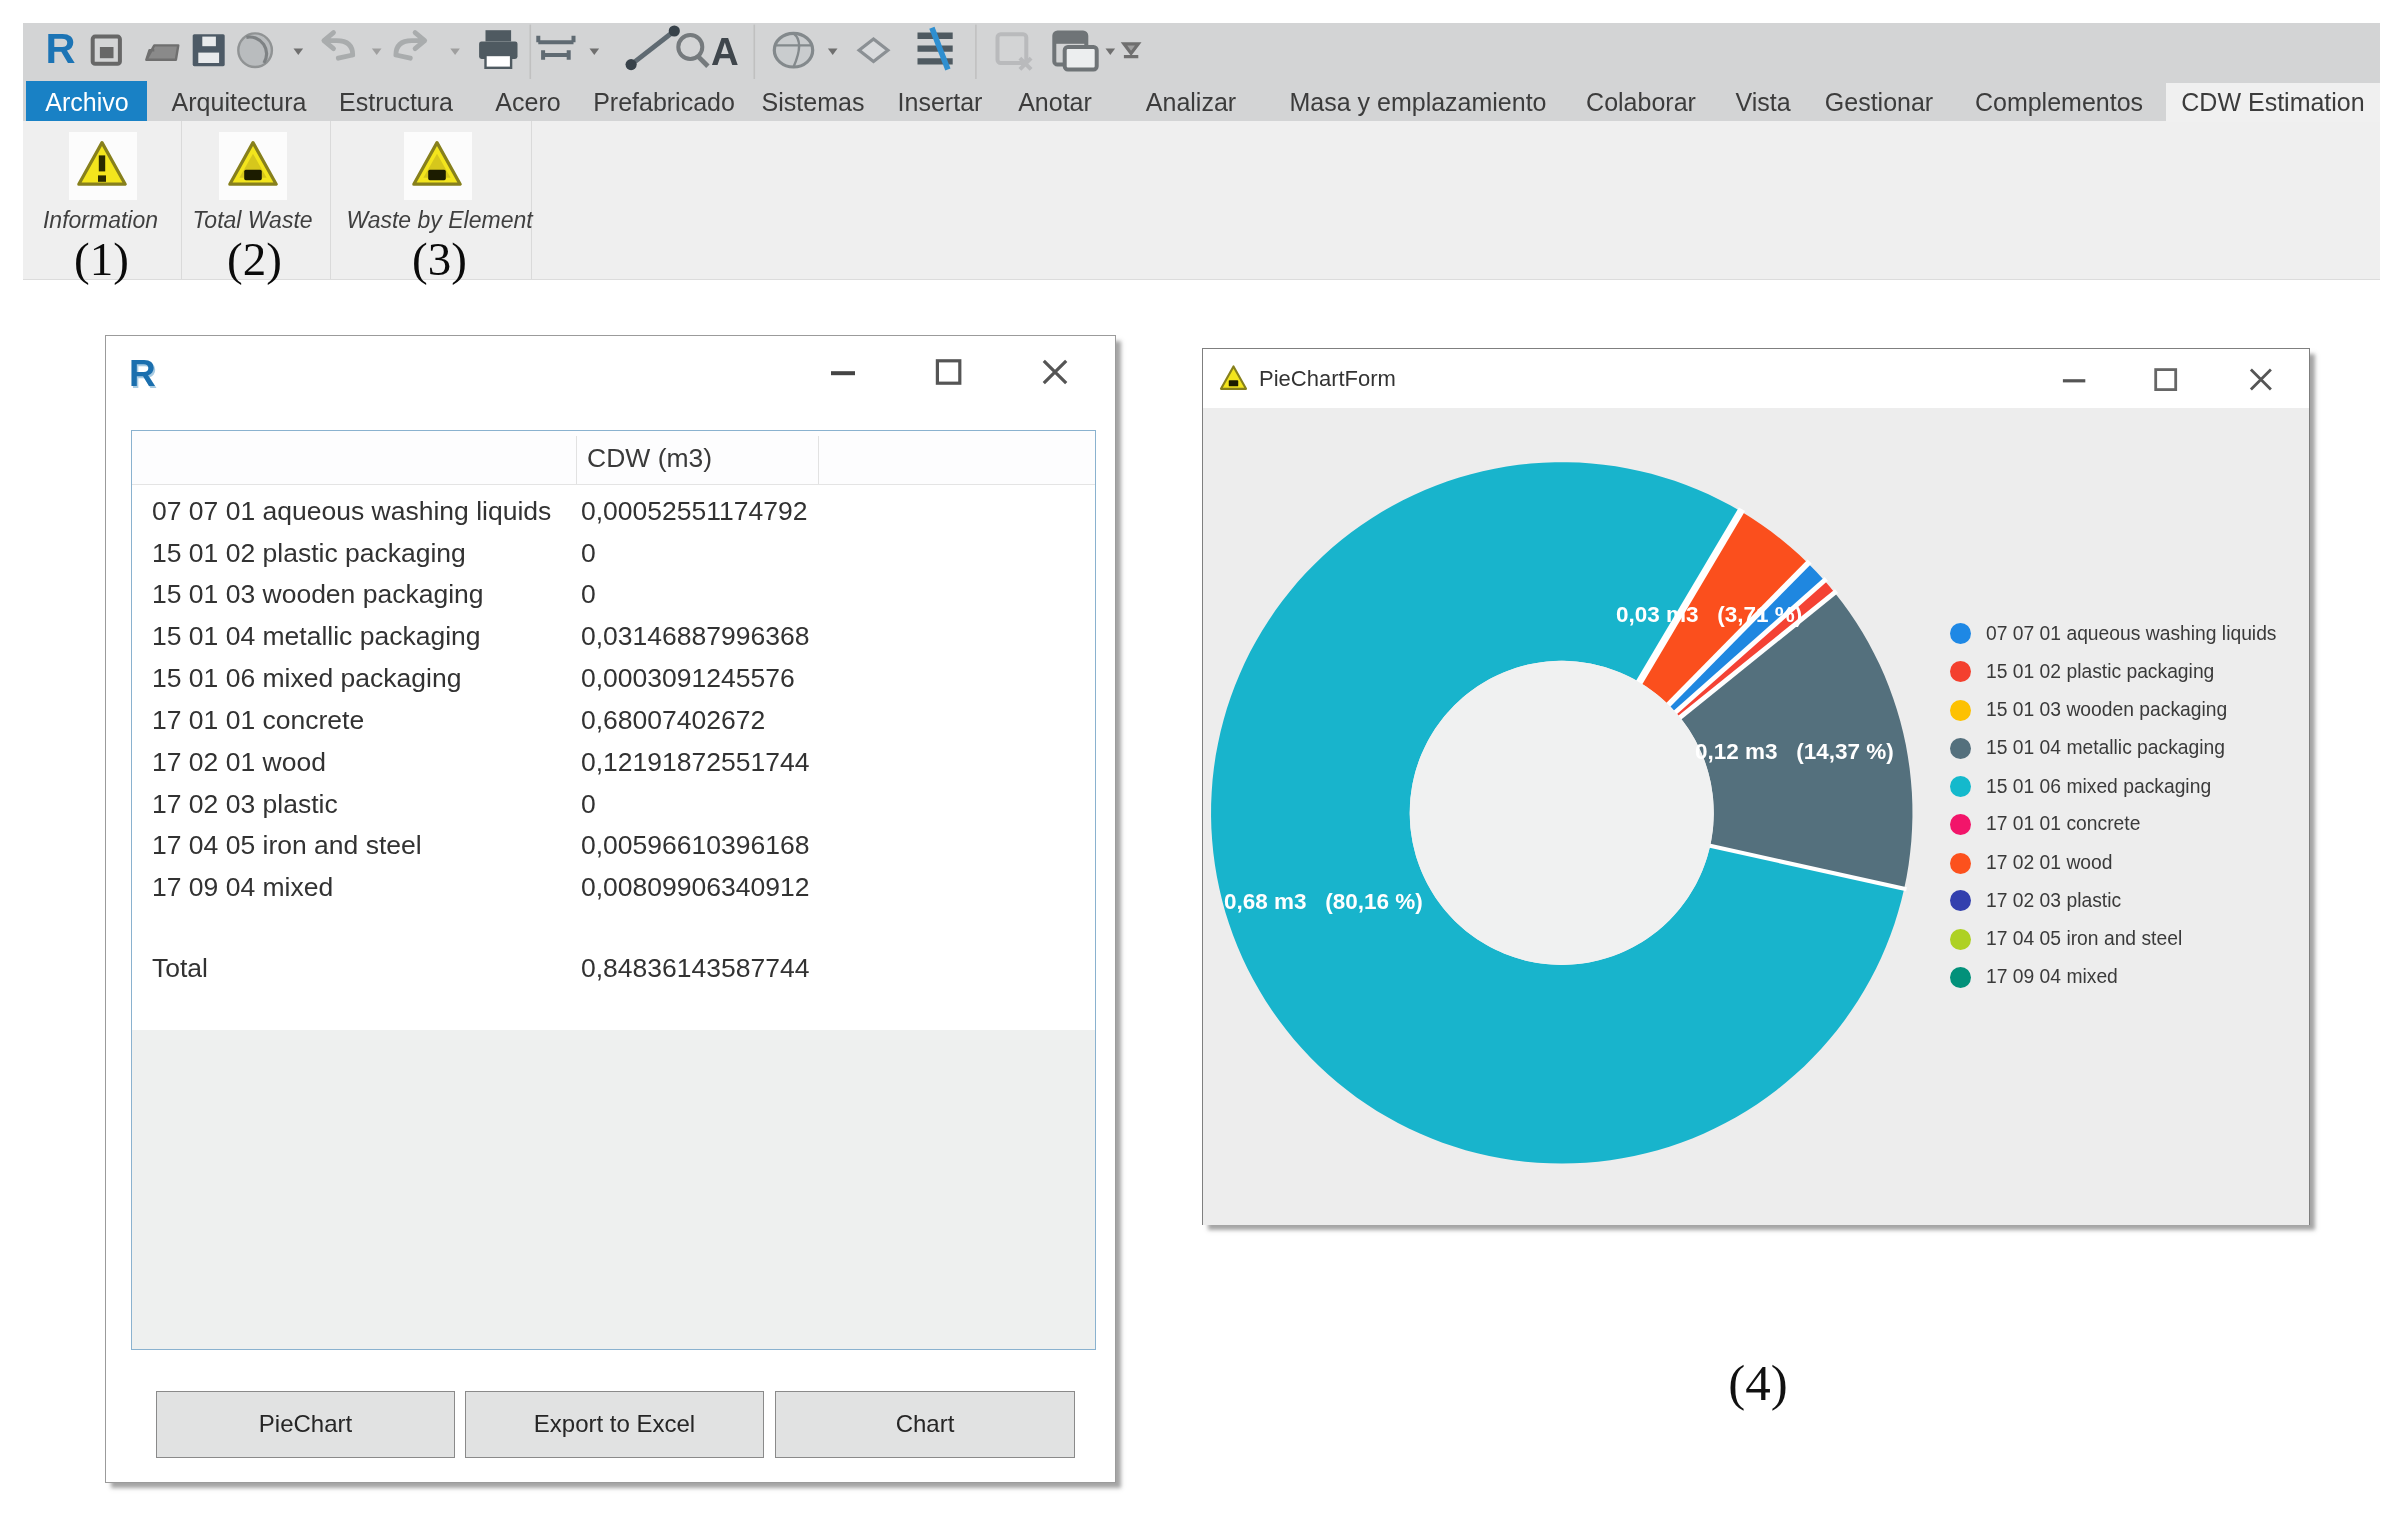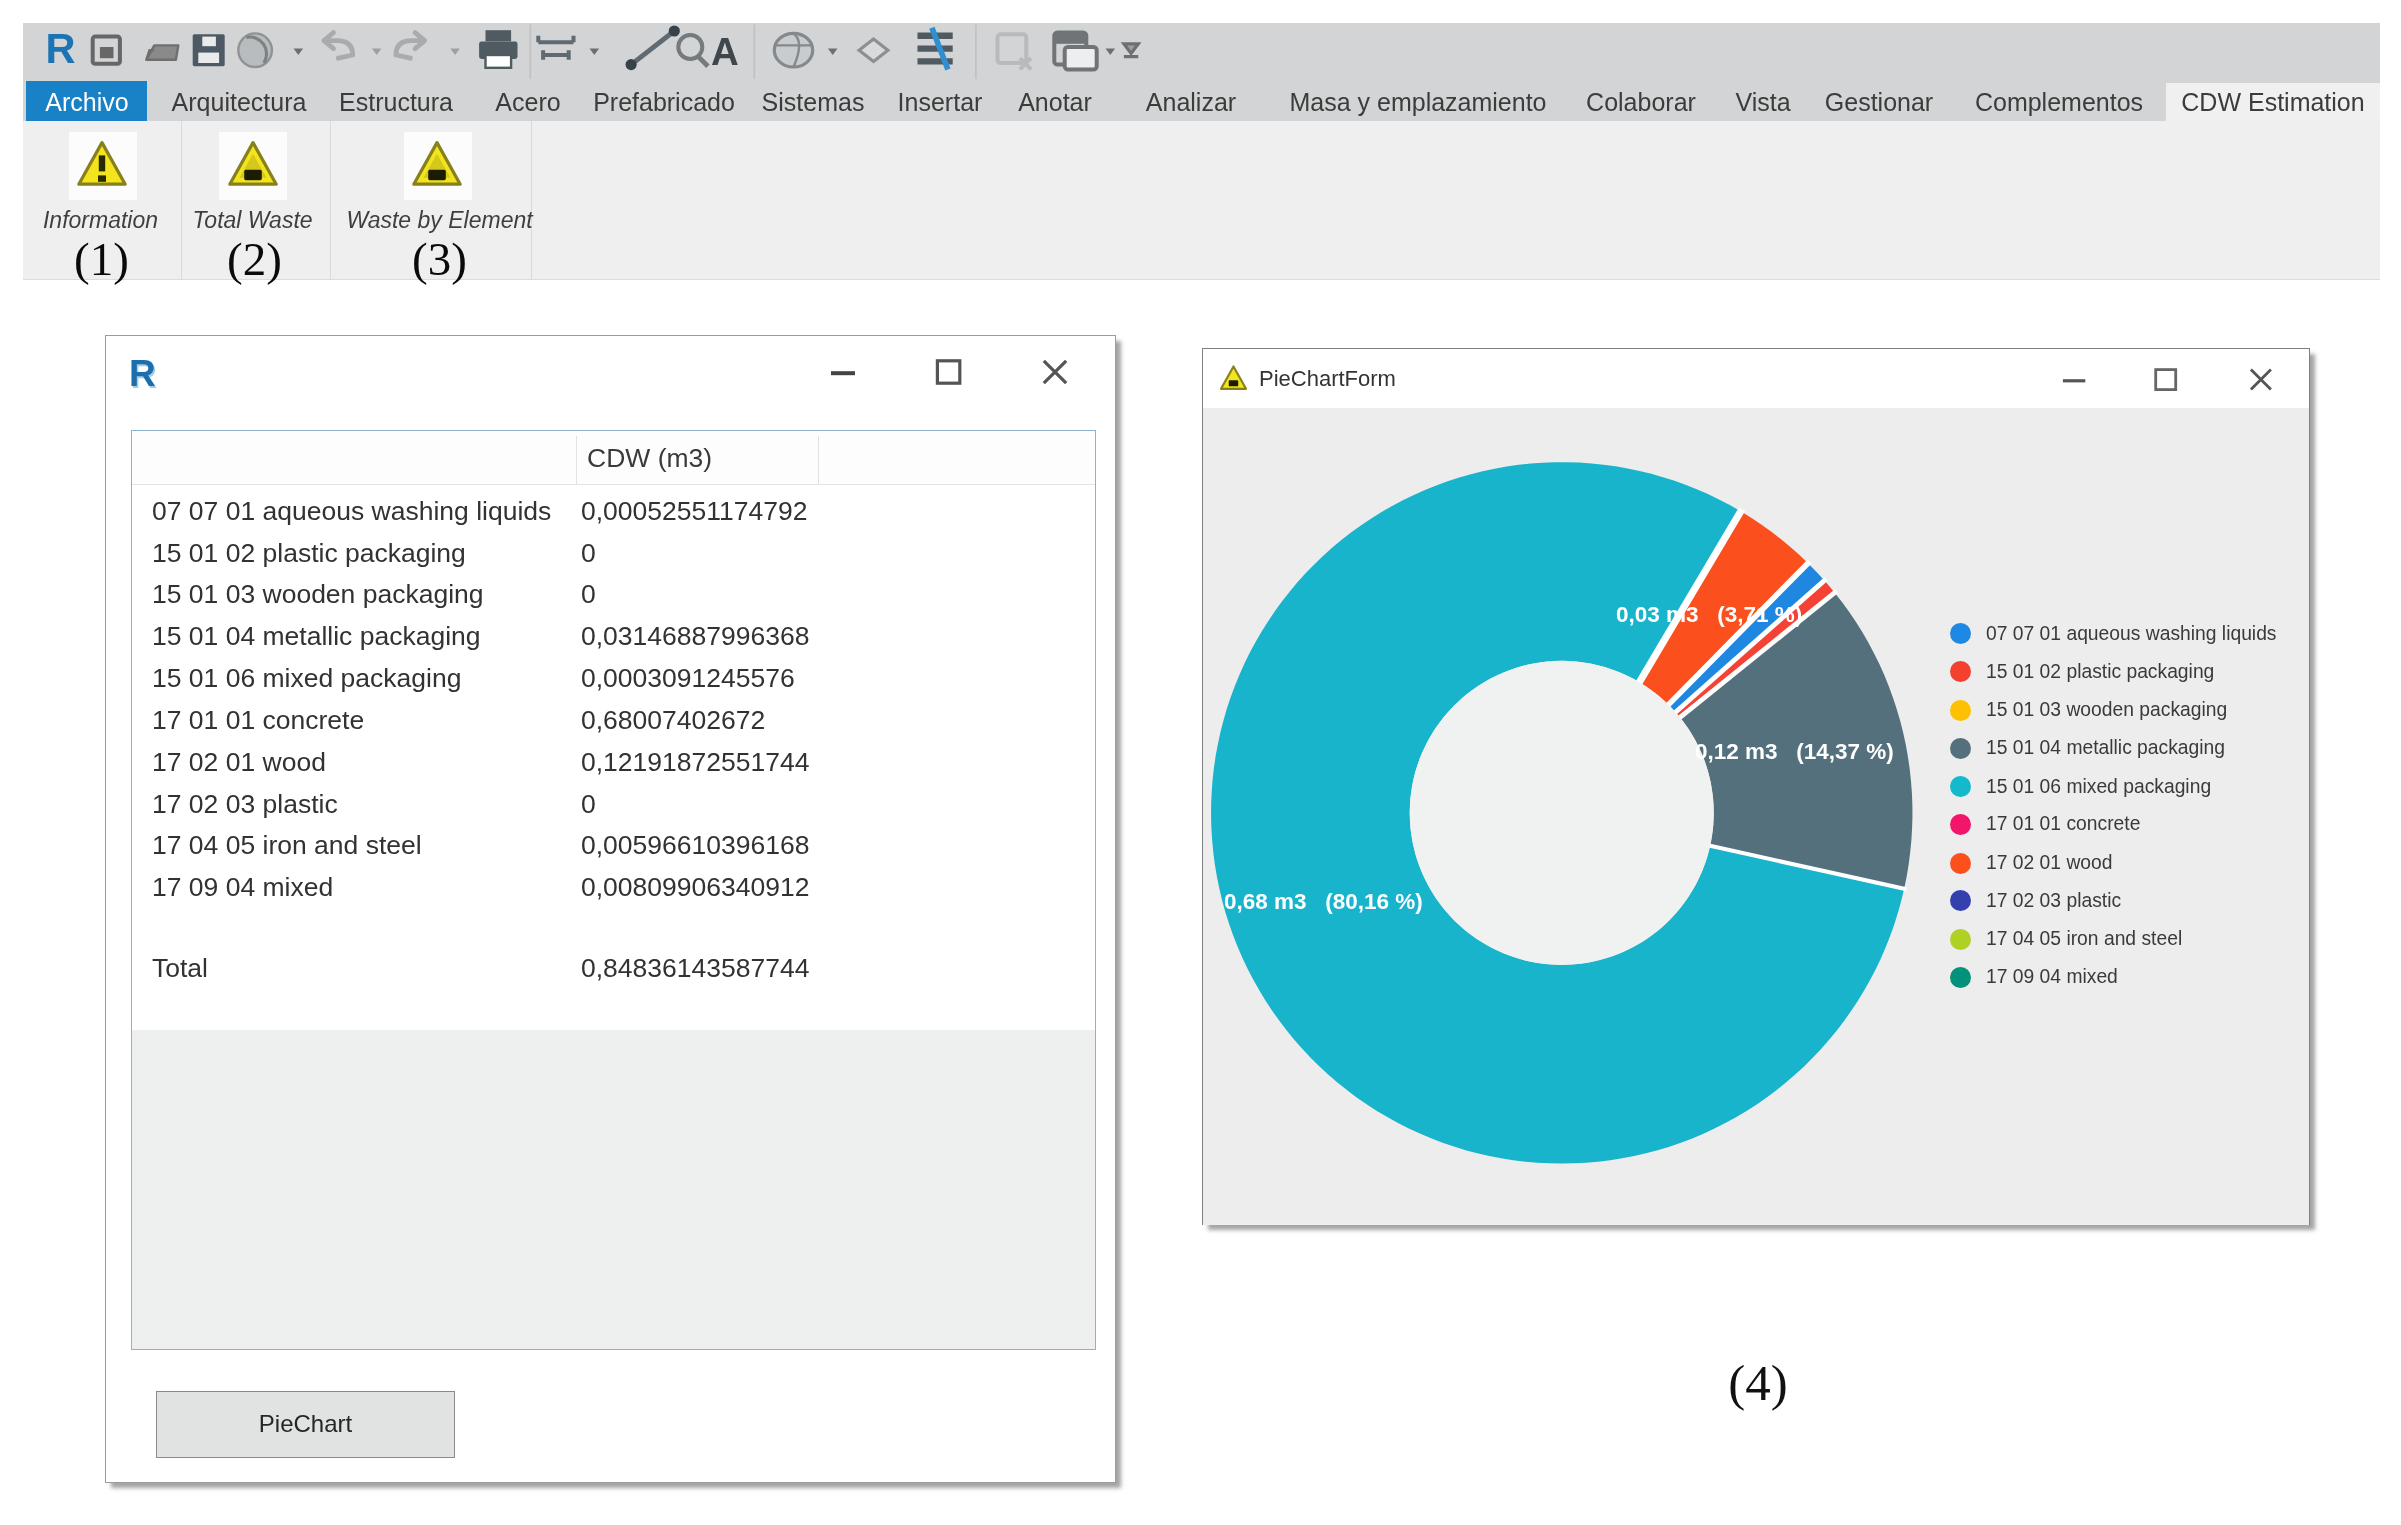--- a/index.html
+++ b/index.html
@@ -162,20 +162,22 @@
       <div class="cell" style="left:20px;top:352px;">17 02 03 plastic</div>
         <div class="cell" style="left:449px;top:352px;">0</div>
       <div class="cell" style="left:20px;top:393px;">17 04 05 iron and steel</div>
         <div class="cell" style="left:449px;top:393px;">0,00596610396168</div>
       <div class="cell" style="left:20px;top:435px;">17 09 04 mixed</div>
         <div class="cell" style="left:449px;top:435px;">0,00809906340912</div>
       <div class="cell" style="left:20px;top:516px;">Total</div>
         <div class="cell" style="left:449px;top:516px;text-align:center;">0,84836143587744</div>
     </div>
     <div class="btn" style="left:50px;width:299px;">PieChart</div>
+    <div class="btn" style="left:359px;width:299px;">Export to Excel</div>
+    <div class="btn" style="left:669px;width:300px;">Chart</div>
   </div>
   <div class="win" style="left:1202px;top:348px;width:1106px;height:875px;border-color:#7f7f7f;">
     <svg class="abs" style="left:15.3px;top:13.7px;" width="31" height="31" viewBox="0 0 70 72">
       <path d="M35 8 L64 60 L6 60 Z" fill="#f3e51d" stroke="#87801c" stroke-width="5" stroke-linejoin="round"></path>
       <rect x="24" y="40" width="22" height="14" rx="2" fill="#1c1c00"></rect>
     </svg>
     <div class="abs" style="left:56px;top:17.7px;height:24px;line-height:24px;font-size:22px;color:#333;">PieChartForm</div>
     <svg class="abs" style="left:845px;top:14.5px;" width="241" height="32" viewBox="0 0 300 40">
       <rect x="18" y="19" width="28" height="4" fill="#555"></rect>
       <rect x="134" y="7" width="25" height="25" fill="none" stroke="#666" stroke-width="3.5"></rect>

